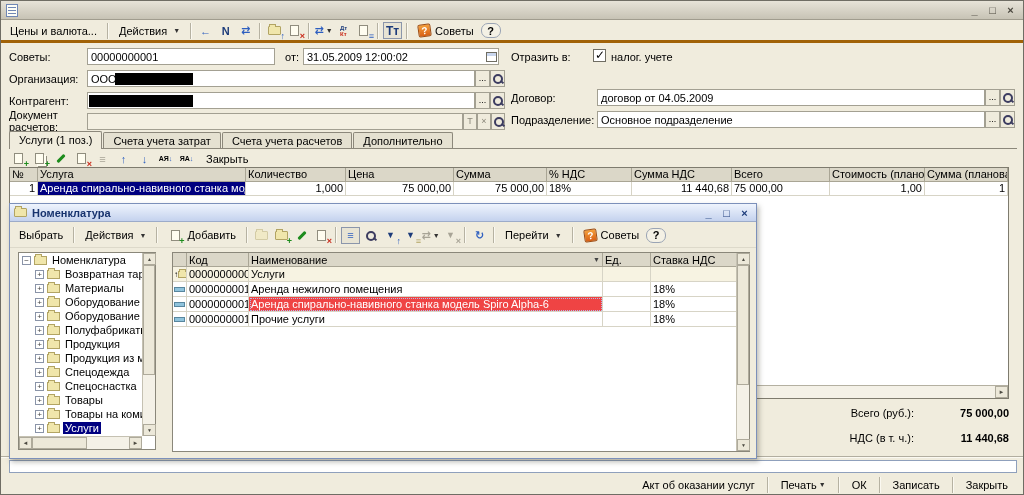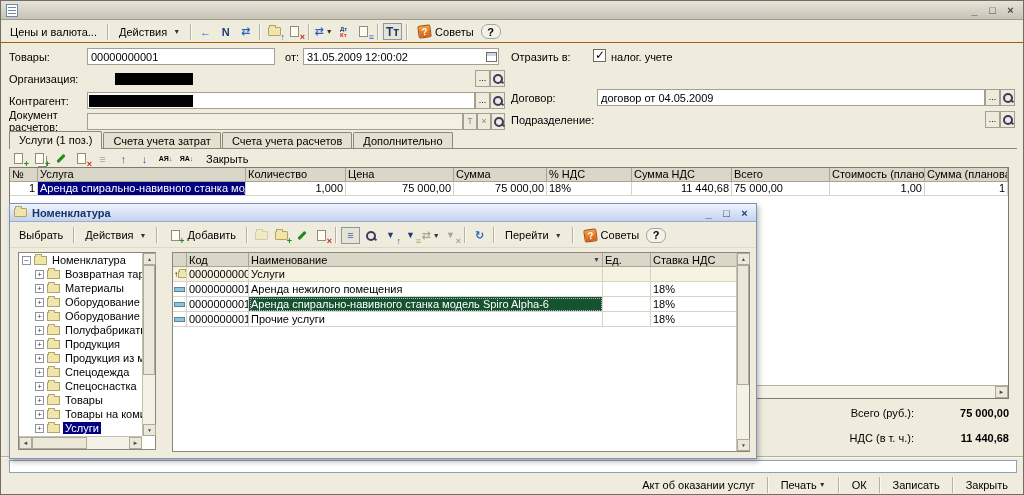--- a/index.html
+++ b/index.html
@@ -10,21 +10,21 @@
   
   .titlebar{left:0;top:0;width:100%;height:19px;background:linear-gradient(#e7e3d8,#c7c3b5);border-bottom:1px solid #a09c8e;display:flex;align-items:center;gap:5px;padding:0 5px;font-weight:bold;color:#4a473e}
   .doc-ico{width:12px;height:13px;background:#fdfdf6;border:1px solid #7087b5;position:relative;flex:0 0 auto}
   .doc-ico::after{content:"";position:absolute;left:1px;top:2px;right:1px;height:1px;background:#7087b5;box-shadow:0 3px 0 #7087b5,0 6px 0 #7087b5}
   .wc{margin-left:auto;display:flex;gap:3px}
   .wc span{width:15px;height:13px;display:flex;align-items:center;justify-content:center;font-weight:bold;color:#4a473e;font-size:11px;line-height:10px}
   .m-title .wc span{color:#1c3b7a}
 
   
   .toolbar{display:flex;align-items:center;padding:0 3px;gap:1px}
-  .main-tb{left:0;top:20px;width:100%;height:22px;border-bottom:1px solid #a16207}
+  .main-tb{left:0;top:20px;width:100%;height:22px;border-bottom:3px solid #a16207}
   .tbtn{padding:3px 6px;white-space:nowrap;display:inline-flex;align-items:center;gap:4px}
   .dd{font-size:7px;color:#333;margin-left:2px}
   .vsep{width:2px;height:16px;border-left:1px solid #b6b2a2;border-right:1px solid #fbf9f1;margin:0 3px;flex:0 0 auto}
   .icn{width:19px;height:17px;display:inline-flex;align-items:center;justify-content:center;position:relative;font-size:11px;flex:0 0 auto}
   .pressed{border:1px solid #8b96ab;background:#e8e4d4}
   .g-blue{color:#2e5fc0;font-weight:bold}
   .g-green{color:#1d8c1d;font-weight:bold}
   .g-red{color:#c82818;font-weight:bold}
   .g-navy{color:#1c3b7a;font-weight:bold}
   .g-gray{color:#a8a496;font-weight:bold}
@@ -96,21 +96,21 @@
   .tlabel{padding:0 2px}
   .vsc{position:absolute;top:0;right:0;width:13px;bottom:13px;background:#f4f1e7;border-left:1px solid #c5c1b2;display:flex;flex-direction:column}
   .hsc{position:absolute;left:0;right:13px;bottom:0;height:13px;background:#f4f1e7;border-top:1px solid #c5c1b2;display:flex}
   .list{left:162px;top:48px;width:578px;height:200px}
   .l-head{display:flex;height:14px;background:#dbd7c8}
   .l-head .c{border-right:1px solid #a9a595;border-bottom:1px solid #a9a595;padding:0 2px;overflow:hidden;white-space:nowrap;flex:0 0 auto;display:flex;align-items:center}
   .l-row{display:flex;height:15px}
   .l-row .c{border-right:1px solid #d7d4c6;border-bottom:1px solid #d7d4c6;padding:0 2px;overflow:hidden;white-space:nowrap;flex:0 0 auto;display:flex;align-items:center}
   .l-row.grp{background:#f7f3e2}
   .itm{width:11px;height:5px;background:#8fc3dc;border:1px solid #58869e;display:inline-block;flex:0 0 auto}
-  .selcell{background:#14532d;color:#fff;outline:1px dotted #b8b8e8;outline-offset:-2px}
+  .selcell{background:#ef4444;color:#fff;outline:1px dotted #b8b8e8;outline-offset:-2px}
   .lvsc{position:absolute;top:0;right:0;width:13px;bottom:0;background:#f4f1e7;border-left:1px solid #c5c1b2;display:flex;flex-direction:column}
   .sortmark{margin-left:auto;font-size:7px;color:#444}
   .spacer{flex:1}
 </style>
 </head>
 <body>
 
 <div class="win">
 
   <div class="abs titlebar">
@@ -168,33 +168,36 @@
         <span class="ttb">Тт</span>
       </span>
     <span class="vsep"></span>
     <span class="tbtn">
         <span class="adv">?</span>
         <span>Советы</span>
       </span>
     <span class="helpbtn">?</span>
   </div>
 
-  <span class="lbl" style="left:8px;top:50px">Товары:</span>
+  <span class="lbl" style="left:8px;top:50px">Советы:</span>
   <div class="input" style="left:86px;top:47px;width:188px">
       <span>00000000001</span>
     </div>
   <span class="lbl" style="left:284px;top:50px">от:</span>
   <div class="input" style="left:302px;top:47px;width:196px">
       <span>31.05.2009 12:00:02</span>
     </div>
   <span class="sq" style="left:483px;top:48px;width:14px;height:15px;border:none;background:transparent">
       <span class="cal"></span>
     </span>
 
   <span class="lbl" style="left:8px;top:72px">Организация:</span>
+  <div class="input" style="left:86px;top:69px;width:388px">
+      <span>ООО</span>
+    </div>
   <span class="redact" style="left:114px;top:72px;width:78px"></span>
   <span class="sq" style="left:474px;top:69px">...</span>
   <span class="sq" style="left:489px;top:69px">
       <span class="mag"></span>
     </span>
 
   <span class="lbl" style="left:8px;top:94px">Контрагент:</span>
   <div class="input" style="left:86px;top:91px;width:388px"></div>
   <span class="redact" style="left:88px;top:94px;width:104px"></span>
   <span class="sq" style="left:474px;top:91px">...</span>
@@ -217,20 +220,23 @@
   <span class="lbl" style="left:510px;top:91px">Договор:</span>
   <div class="input" style="left:596px;top:88px;width:388px">
       <span>договор от 04.05.2009</span>
     </div>
   <span class="sq" style="left:984px;top:88px">...</span>
   <span class="sq" style="left:999px;top:88px">
       <span class="mag"></span>
     </span>
 
   <span class="lbl" style="left:510px;top:113px">Подразделение:</span>
+  <div class="input" style="left:596px;top:110px;width:388px">
+      <span>Основное подразделение</span>
+    </div>
   <span class="sq" style="left:984px;top:110px">...</span>
   <span class="sq" style="left:999px;top:110px">
       <span class="mag"></span>
     </span>
 
   <div class="abs tabs">
     <span class="tab active">Услуги (1 поз.)</span>
     <span class="tab">Счета учета затрат</span>
     <span class="tab">Счета учета расчетов</span>
     <span class="tab">Дополнительно</span>

